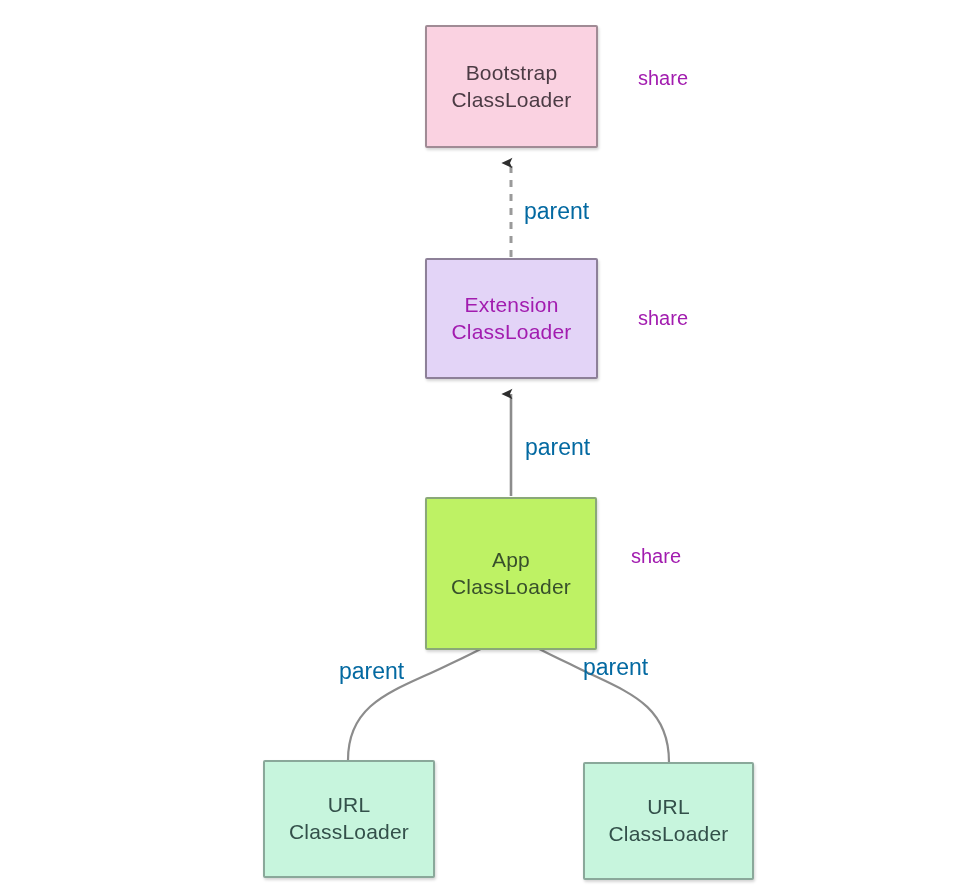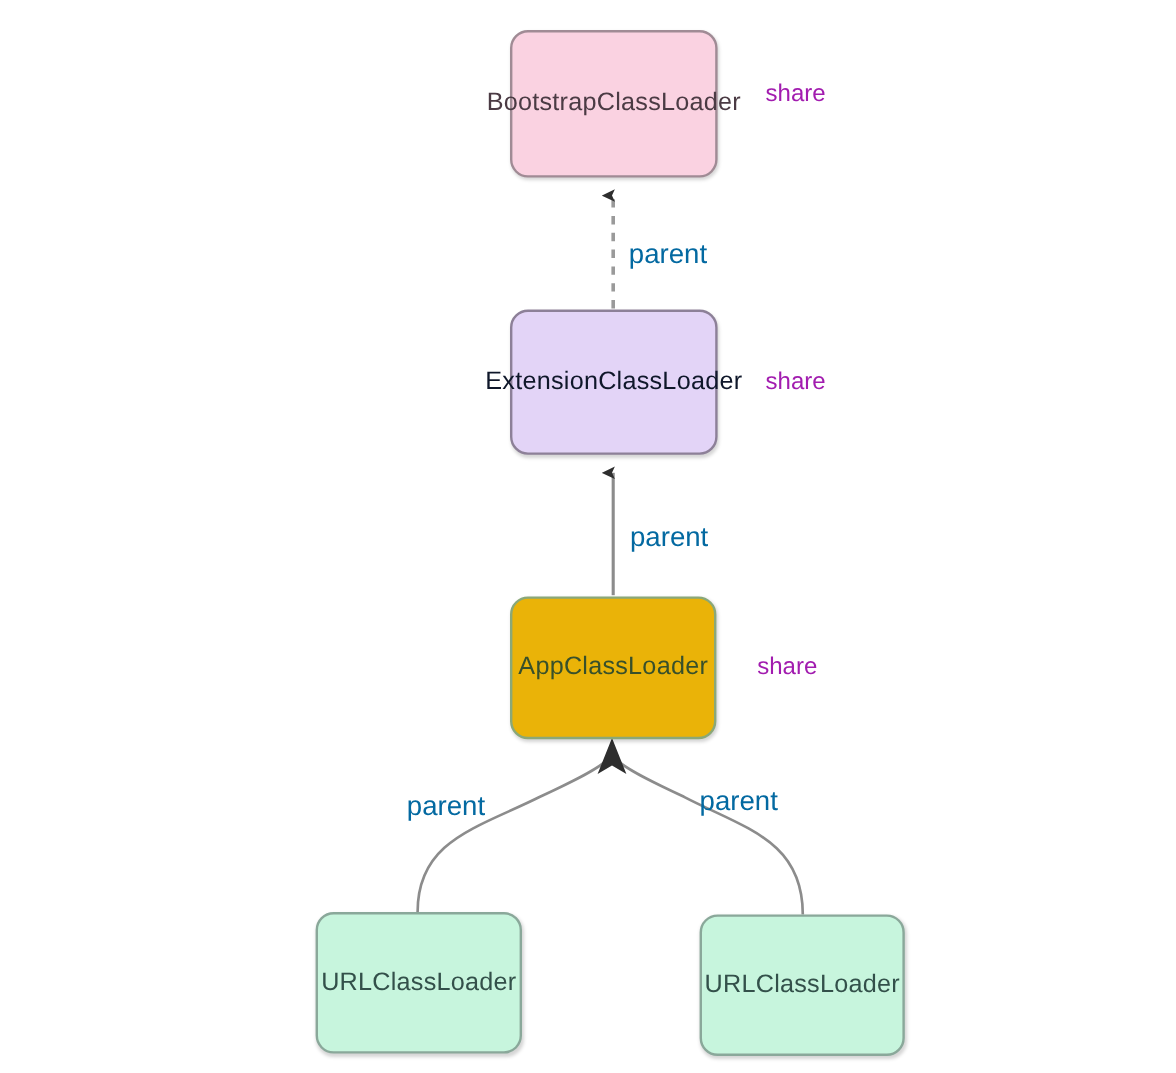--- a/index.html
+++ b/index.html
@@ -21,25 +21,25 @@
     position: absolute;
     left: 0;
     top: 0;
     width: 980px;
     height: 894px;
     pointer-events: none;
   }
   .node {
     position: absolute;
     box-sizing: border-box;
-    border-radius: 15px;
+    border-radius: 2px;
     border-style: solid;
     border-width: 2px;
     display: flex;
-    flex-direction: row;
+    flex-direction: column;
     align-items: center;
     justify-content: center;
     text-align: center;
     line-height: 1.28;
     font-size: 21px;
     letter-spacing: 0.2px;
     box-shadow: 1px 2px 3px rgba(0,0,0,0.17);
   }
   .node .ln { display: block; white-space: nowrap; }
 
@@ -48,26 +48,26 @@
     left: 425px; top: 25px; width: 173px; height: 123px;
     background: #fad2e1;
     border-color: #a08b95;
     color: #4b3b44;
   }
   
   #node-extension {
     left: 425px; top: 258px; width: 173px; height: 121px;
     background: #e3d4f7;
     border-color: #8d8098;
-    color: #0f172a;
+    color: #a21caf;
   }
   
   #node-app {
-    left: 425px; top: 497px; width: 172px; height: 119px;
-    background: #eab308;
+    left: 425px; top: 497px; width: 172px; height: 153px;
+    background: #bef264;
     border-color: #8aa878;
     color: #38502b;
   }
   
   #node-url-left {
     left: 263px; top: 760px; width: 172px; height: 118px;
     background: #c7f5dd;
     border-color: #8aa89a;
     color: #33504a;
   }

